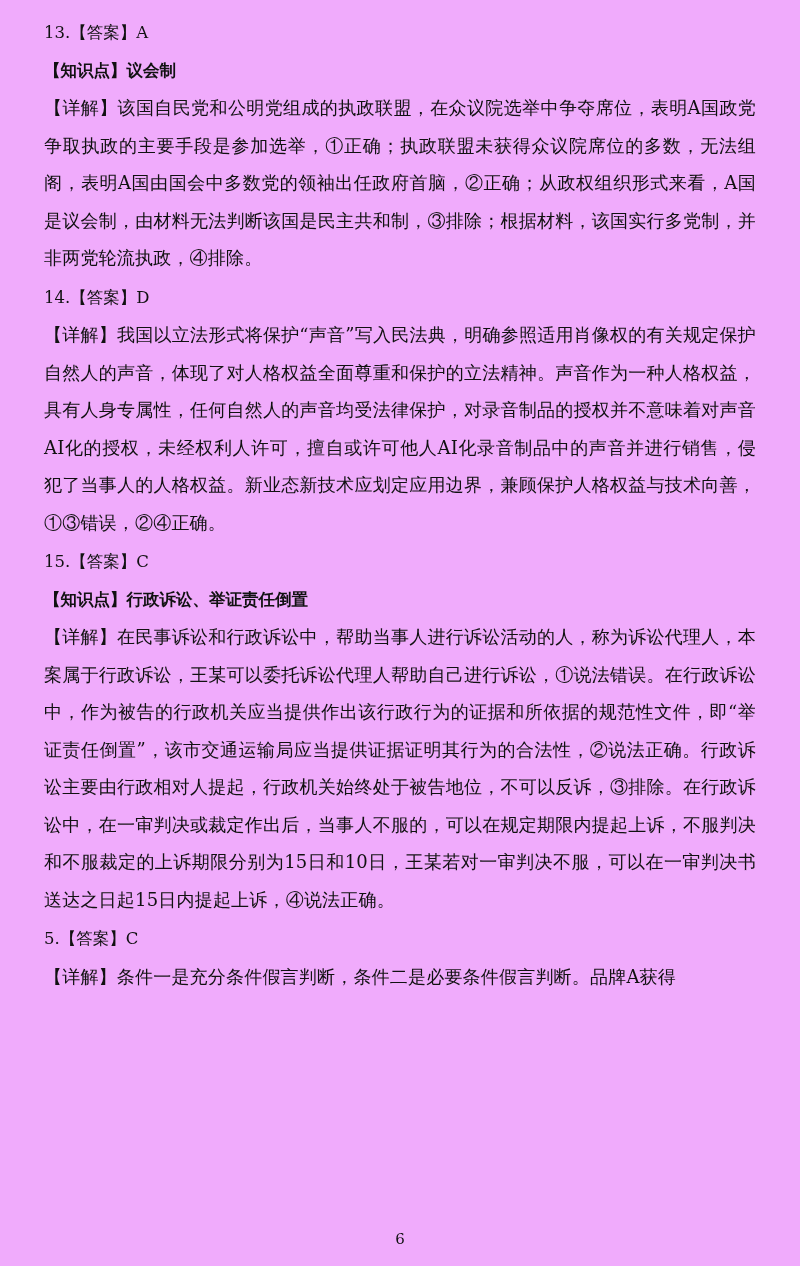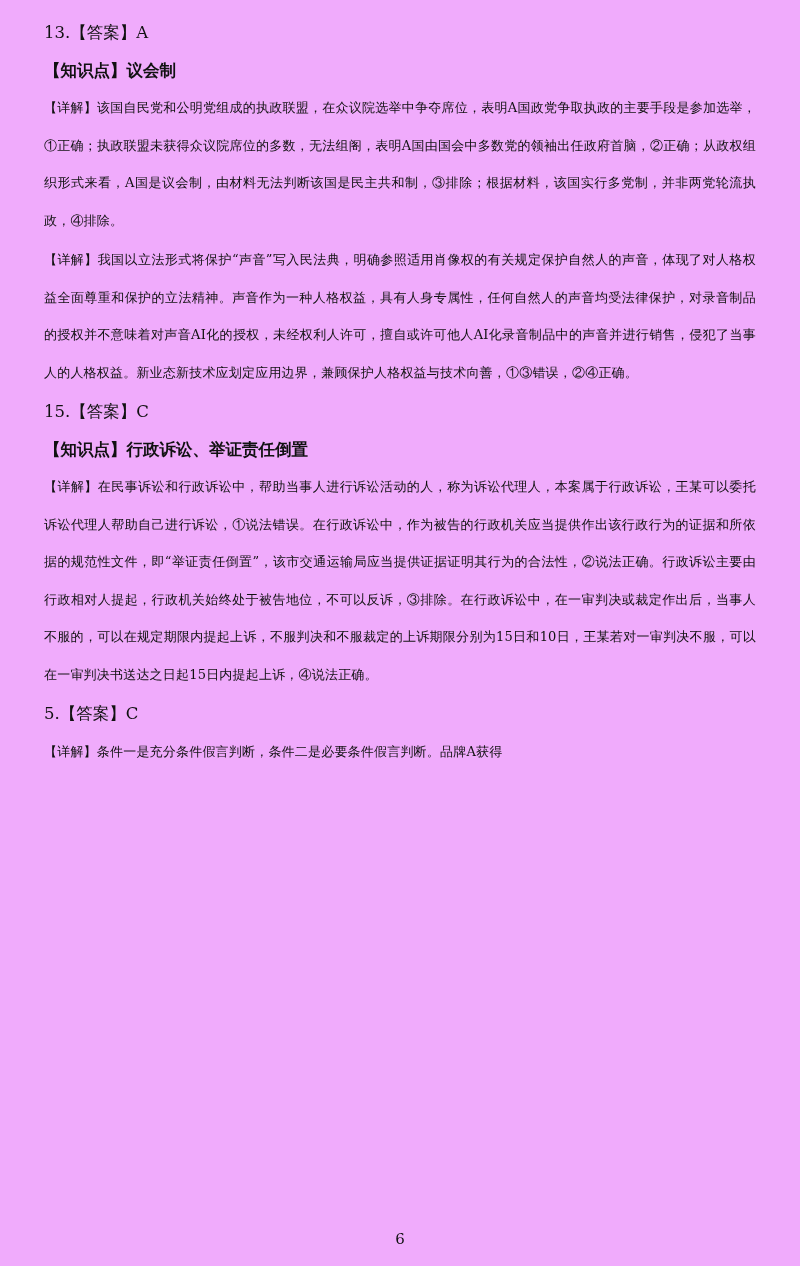--- a/index.html
+++ b/index.html
@@ -19,21 +19,21 @@
     min-height: 1266px;
     box-sizing: border-box;
     padding: 14px 44px 0 44px;
     position: relative;
     background: #f0abfc;
   }
   .block {
     margin: 0 0 2px 0;
   }
   .line-para {
-    font-size: 13px;
+    font-size: 18px;
     line-height: 37.5px;
     letter-spacing: 0.2px;
     text-align: justify;
     text-justify: inter-ideograph;
     margin: 0;
     padding: 0;
   }
   .ans-line {
     font-size: 16.5px;
     line-height: 37.5px;
@@ -72,20 +72,21 @@
 
 <div class="page">
 
   <div class="block">
     <p class="ans-line">13.【答案】A</p>
     <p class="kp-line">【知识点】议会制</p>
     <p class="line-para detail">【详解】该国自民党和公明党组成的执政联盟，在众议院选举中争夺席位，表明A国政党争取执政的主要手段是参加选举，①正确；执政联盟未获得众议院席位的多数，无法组阁，表明A国由国会中多数党的领袖出任政府首脑，②正确；从政权组织形式来看，A国是议会制，由材料无法判断该国是民主共和制，③排除；根据材料，该国实行多党制，并非两党轮流执政，④排除。</p>
   </div>
 
   <div class="block">
+    <p class="ans-line">14.【答案】D</p>
     <p class="line-para detail">【详解】我国以立法形式将保护“声音”写入民法典，明确参照适用肖像权的有关规定保护自然人的声音，体现了对人格权益全面尊重和保护的立法精神。声音作为一种人格权益，具有人身专属性，任何自然人的声音均受法律保护，对录音制品的授权并不意味着对声音AI化的授权，未经权利人许可，擅自或许可他人AI化录音制品中的声音并进行销售，侵犯了当事人的人格权益。新业态新技术应划定应用边界，兼顾保护人格权益与技术向善，①③错误，②④正确。</p>
   </div>
 
   <div class="block">
     <p class="ans-line">15.【答案】C</p>
     <p class="kp-line">【知识点】行政诉讼、举证责任倒置</p>
     <p class="line-para detail">【详解】在民事诉讼和行政诉讼中，帮助当事人进行诉讼活动的人，称为诉讼代理人，本案属于行政诉讼，王某可以委托诉讼代理人帮助自己进行诉讼，①说法错误。在行政诉讼中，作为被告的行政机关应当提供作出该行政行为的证据和所依据的规范性文件，即“举证责任倒置”，该市交通运输局应当提供证据证明其行为的合法性，②说法正确。行政诉讼主要由行政相对人提起，行政机关始终处于被告地位，不可以反诉，③排除。在行政诉讼中，在一审判决或裁定作出后，当事人不服的，可以在规定期限内提起上诉，不服判决和不服裁定的上诉期限分别为15日和10日，王某若对一审判决不服，可以在一审判决书送达之日起15日内提起上诉，④说法正确。</p>
   </div>
 
   <div class="block">

